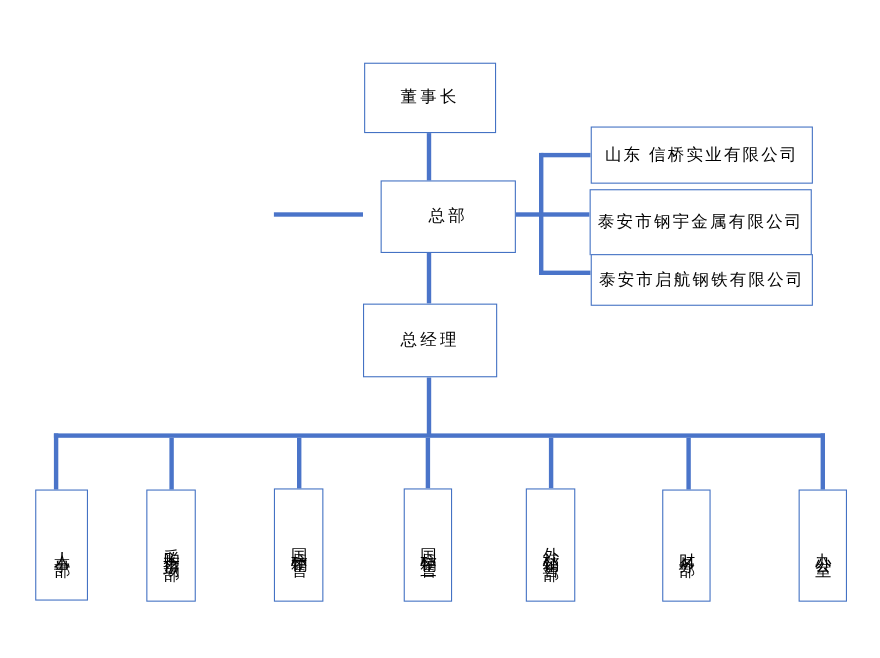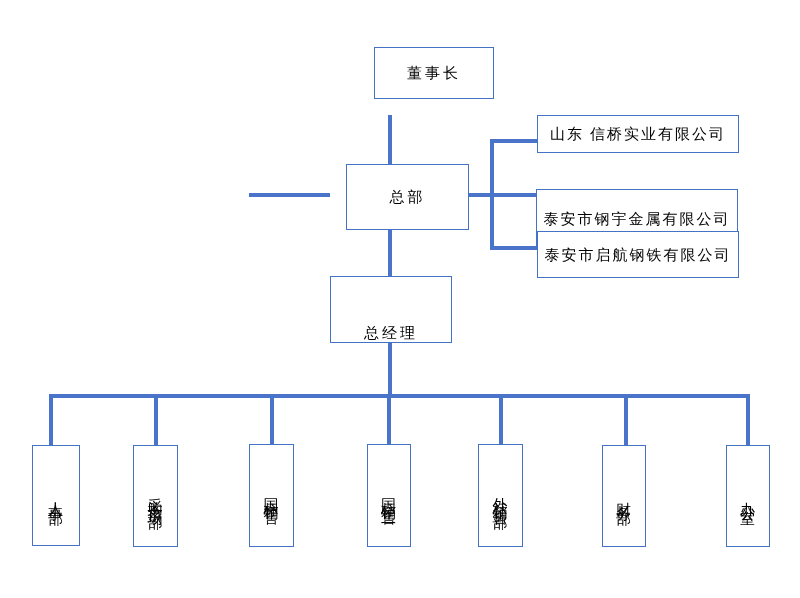--- a/index.html
+++ b/index.html
@@ -63,39 +63,39 @@
   <div class="line" style="left:388px; top:343px; width:4px; height:54px;"></div>
   <div class="line" style="left:49px; top:394px; width:701px; height:4px;"></div>
   <div class="line" style="left:49px; top:394px; width:4px; height:52px;"></div>
   <div class="line" style="left:154px; top:398px; width:4px; height:48px;"></div>
   <div class="line" style="left:270px; top:398px; width:4px; height:47px;"></div>
   <div class="line" style="left:387px; top:398px; width:4px; height:46px;"></div>
   <div class="line" style="left:499px; top:398px; width:4px; height:46px;"></div>
   <div class="line" style="left:624px; top:398px; width:4px; height:48px;"></div>
   <div class="line" style="left:746px; top:394px; width:4px; height:52px;"></div>
 
-  <div class="node" style="left:331px; top:47px; width:120px; height:52px;margin-left:43px;">
+  <div class="node" style="left:331px; top:57px; width:120px; height:64px;">
     <span>董事长</span>
   </div>
 
   <div class="node" style="left:346px; top:164px; width:123px; height:66px;">
     <span>总部</span>
   </div>
 
-  <div class="node company" style="left:537px; top:115px; width:202px; height:38px;">
+  <div class="node company" style="left:537px; top:115px; width:202px; height:52px;">
     <span>山东 信桥实业有限公司</span>
   </div>
-  <div class="node company" style="left:536px; top:189px; width:202px; height:60px;">
+  <div class="node company" style="left:536px; top:172px; width:202px; height:60px;">
     <span>泰安市钢宇金属有限公司</span>
   </div>
   <div class="node company" style="left:537px; top:231px; width:202px; height:47px;">
     <span>泰安市启航钢铁有限公司</span>
   </div>
 
-  <div class="node" style="left:330px; top:276px; width:122px; height:67px;align-items:flex-end;">
+  <div class="node" style="left:330px; top:276px; width:122px; height:67px;">
     <span>总经理</span>
   </div>
 
   <div class="node vertical" style="left:32px; top:445px; width:48px; height:101px;">
     <span>人事部</span>
   </div>
   <div class="node vertical" style="left:133px; top:445px; width:45px; height:102px;">
     <span>采购市场部</span>
   </div>
   <div class="node vertical" style="left:249px; top:444px; width:45px; height:103px;">

